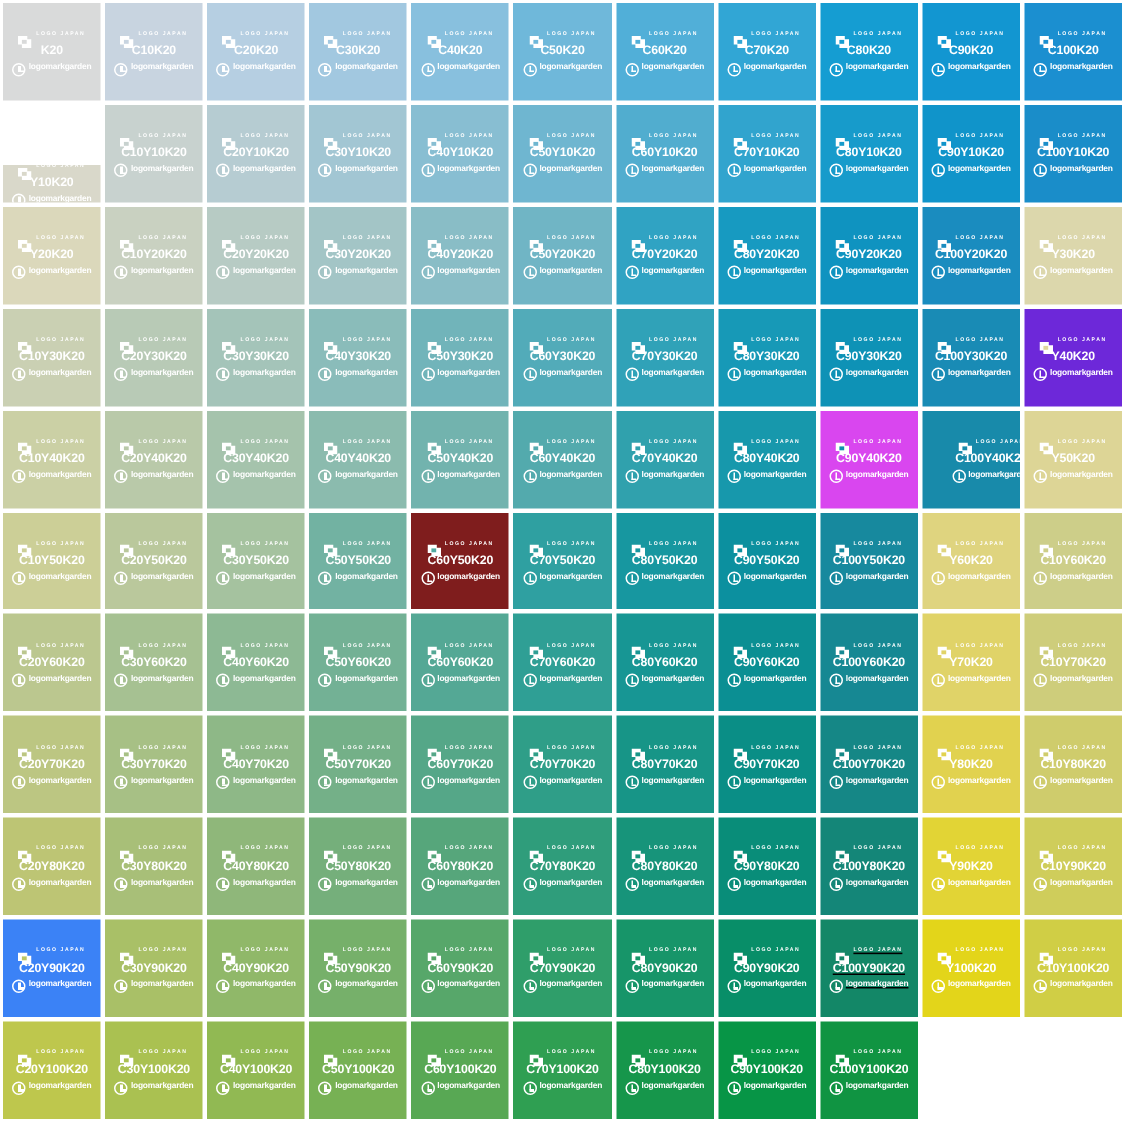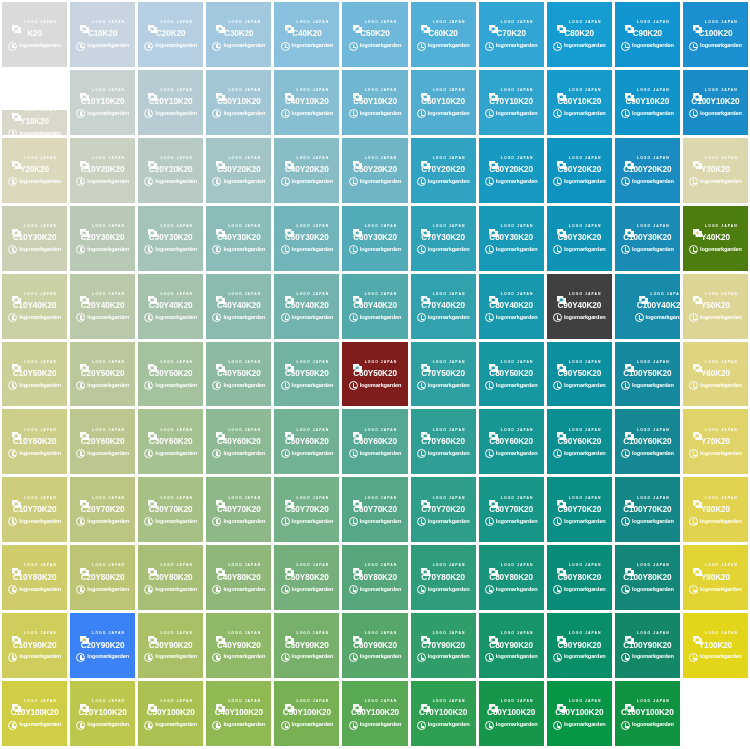--- a/index.html
+++ b/index.html
@@ -705,21 +705,21 @@
             <rect x="2.6" y="2.6" width="3.2" height="2.6" fill="#198bb5"></rect>
           </svg></span>
         <span class="logo-japan-text">LOGO JAPAN</span>
       </div>
       <div class="color-code">C100Y30K20</div>
       <div class="garden-logo">
         <span class="garden-mark"></span>
         <span class="garden-text">logomarkgarden</span>
       </div>
     </div>
-    <div class="swatch" style="background: #4d7c0f;">
+    <div class="swatch" style="background: #6d28d9;">
       <div class="logo-japan">
         <span class="logo-japan-mark"><svg width="9" height="8" viewBox="0 0 9 8" xmlns="http://www.w3.org/2000/svg">
             <path d="M0 0 H6.2 V2.1 H9 V8 H2.6 V5.6 H0 Z" fill="#ffffff"></path>
             <rect x="2.6" y="2.6" width="3.2" height="2.6" fill="#ded79d"></rect>
           </svg></span>
         <span class="logo-japan-text">LOGO JAPAN</span>
       </div>
       <div class="color-code">Y40K20</div>
       <div class="garden-logo">
         <span class="garden-mark"></span>
@@ -831,21 +831,21 @@
             <rect x="2.6" y="2.6" width="3.2" height="2.6" fill="#1798ac"></rect>
           </svg></span>
         <span class="logo-japan-text">LOGO JAPAN</span>
       </div>
       <div class="color-code">C80Y40K20</div>
       <div class="garden-logo">
         <span class="garden-mark"></span>
         <span class="garden-text">logomarkgarden</span>
       </div>
     </div>
-    <div class="swatch" style="background: #404040;">
+    <div class="swatch" style="background: #d946ef;">
       <div class="logo-japan">
         <span class="logo-japan-mark"><svg width="9" height="8" viewBox="0 0 9 8" xmlns="http://www.w3.org/2000/svg">
             <path d="M0 0 H6.2 V2.1 H9 V8 H2.6 V5.6 H0 Z" fill="#ffffff"></path>
             <rect x="2.6" y="2.6" width="3.2" height="2.6" fill="#0d91ab"></rect>
           </svg></span>
         <span class="logo-japan-text">LOGO JAPAN</span>
       </div>
       <div class="color-code">C90Y40K20</div>
       <div class="garden-logo">
         <span class="garden-mark"></span>
@@ -915,34 +915,20 @@
             <rect x="2.6" y="2.6" width="3.2" height="2.6" fill="#a5c29f"></rect>
           </svg></span>
         <span class="logo-japan-text">LOGO JAPAN</span>
       </div>
       <div class="color-code">C30Y50K20</div>
       <div class="garden-logo">
         <span class="garden-mark"></span>
         <span class="garden-text">logomarkgarden</span>
       </div>
     </div>
-    <div class="swatch" style="background: rgb(140, 186, 161);">
-      <div class="logo-japan">
-        <span class="logo-japan-mark"><svg width="9" height="8" viewBox="0 0 9 8" xmlns="http://www.w3.org/2000/svg">
-            <path d="M0 0 H6.2 V2.1 H9 V8 H2.6 V5.6 H0 Z" fill="#ffffff"></path>
-            <rect x="2.6" y="2.6" width="3.2" height="2.6" fill="#8cbaa1"></rect>
-          </svg></span>
-        <span class="logo-japan-text">LOGO JAPAN</span>
-      </div>
-      <div class="color-code">C40Y50K20</div>
-      <div class="garden-logo">
-        <span class="garden-mark"></span>
-        <span class="garden-text">logomarkgarden</span>
-      </div>
-    </div>
     <div class="swatch" style="background: rgb(114, 178, 162);">
       <div class="logo-japan">
         <span class="logo-japan-mark"><svg width="9" height="8" viewBox="0 0 9 8" xmlns="http://www.w3.org/2000/svg">
             <path d="M0 0 H6.2 V2.1 H9 V8 H2.6 V5.6 H0 Z" fill="#ffffff"></path>
             <rect x="2.6" y="2.6" width="3.2" height="2.6" fill="#72b2a2"></rect>
           </svg></span>
         <span class="logo-japan-text">LOGO JAPAN</span>
       </div>
       <div class="color-code">C50Y50K20</div>
       <div class="garden-logo">
@@ -1615,21 +1601,21 @@
             <rect x="2.6" y="2.6" width="3.2" height="2.6" fill="#088e68"></rect>
           </svg></span>
         <span class="logo-japan-text">LOGO JAPAN</span>
       </div>
       <div class="color-code">C90Y90K20</div>
       <div class="garden-logo">
         <span class="garden-mark"></span>
         <span class="garden-text">logomarkgarden</span>
       </div>
     </div>
-    <div class="swatch" style="background: rgb(19, 135, 103);">
+    <div class="swatch" style="background: rgb(19, 135, 103); text-decoration: underline;">
       <div class="logo-japan">
         <span class="logo-japan-mark"><svg width="9" height="8" viewBox="0 0 9 8" xmlns="http://www.w3.org/2000/svg">
             <path d="M0 0 H6.2 V2.1 H9 V8 H2.6 V5.6 H0 Z" fill="#ffffff"></path>
             <rect x="2.6" y="2.6" width="3.2" height="2.6" fill="#138767"></rect>
           </svg></span>
         <span class="logo-japan-text">LOGO JAPAN</span>
       </div>
       <div class="color-code">C100Y90K20</div>
       <div class="garden-logo">
         <span class="garden-mark"></span>

